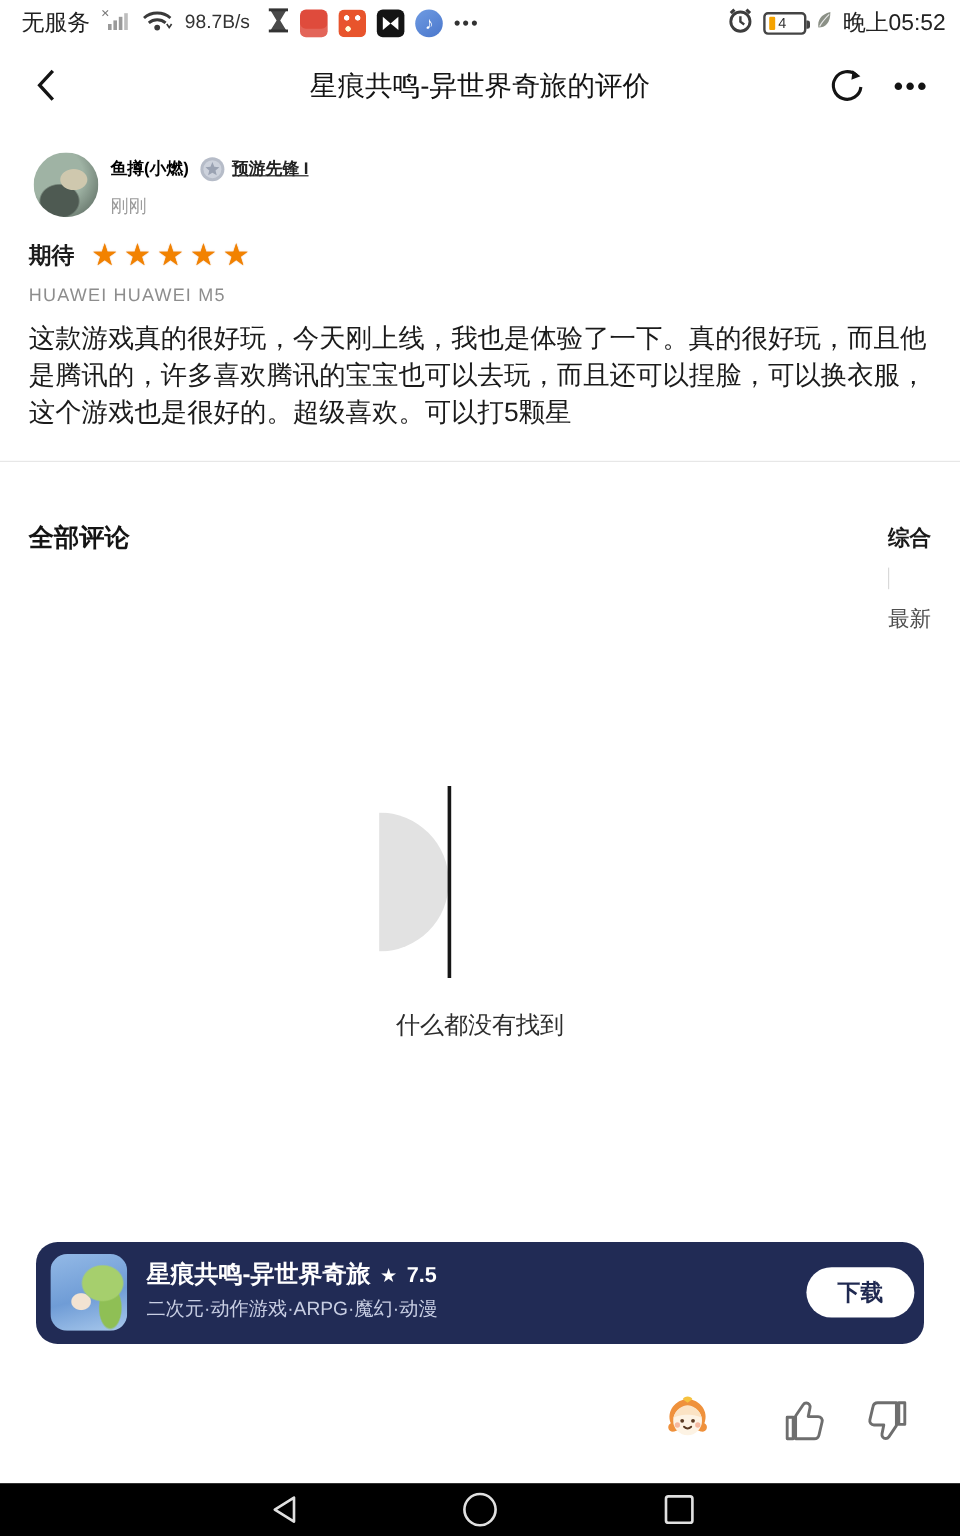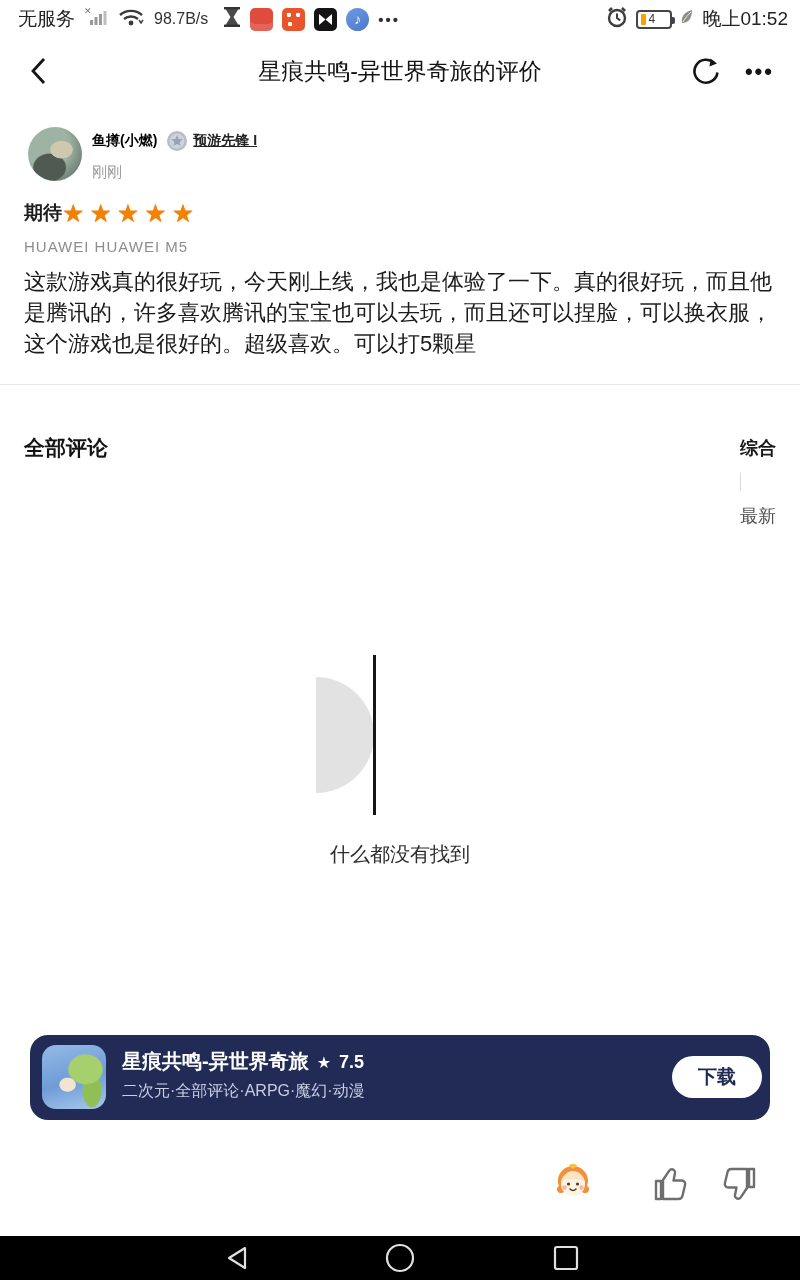--- a/index.html
+++ b/index.html
@@ -37,21 +37,21 @@
     background: radial-gradient(18px 14px at 62% 42%, #cfc8ae 0 60%, transparent 65%),
                 radial-gradient(26px 22px at 40% 75%, #4e5a52 0 60%, transparent 66%),
                 radial-gradient(circle at 35% 35%, #9fb3a4 0 45%, #6d7d72 80%);
   }
   .user-row { position:absolute; left:92px; top:130px; display:flex; align-items:center; gap:9px; }
   .username { font-size:14px; font-weight:700; color:#000000; }
   .badge { display:flex; align-items:center; gap:5px; }
   .badge-text { font-size:14px; color:#222; font-weight:600;text-decoration:underline; }
   .user-time { position:absolute; left:92px; top:163px; font-size:15px; color:#9a9a9a; }
 
-  .rating-row { position:absolute; left:24px; top:200px; display:flex; align-items:center; }
+  .rating-row { position:absolute; left:24px; top:200px; display:flex; align-items:center; gap:14px; }
   .rating-label { font-size:19px; font-weight:700; color:#1c1c1c; }
   .stars { display:flex; gap:5px; }
   .star { font-size:25px; color:#f28200; line-height:1; text-shadow:0 0 1px #d96b00; }
   .device { position:absolute; left:24px; top:238px; font-size:15px; color:#8d8d8d; letter-spacing:1px; }
   .review-text { position:absolute; left:24px; top:266px; width:756px; font-size:22px; line-height:31px; color:#1b1b1b; }
   .divider { position:absolute; left:0; top:384px; width:800px; height:1px; background:#e7e7e7; }
 
   
   .comments-title { position:absolute; left:24px; top:434px; font-size:21px; font-weight:700; color:#141414; }
   .sort-row { position:absolute; right:24px; top:436px; display:flex; align-items:flex-start; gap:13px;flex-direction:column; }
@@ -151,21 +151,21 @@
       <span class="battery">
         <span class="battery-fill"></span>
         <span class="battery-num">4</span>
       </span>
       <span>
         <svg width="16" height="18" viewBox="0 0 16 18">
             <path d="M13 2 C5 4 2 9 3 15 C9 15 13 11 13 2 Z" fill="#8b9086"></path>
             <path d="M4 14 C6 10 9 7 12 4" fill="none" stroke="#e9e9e9" stroke-width="1"></path>
           </svg>
       </span>
-      <span class="sb-time">晚上01:52</span>
+      <span class="sb-time">晚上05:52</span>
     </div>
   </div>
 
   <div class="header">
     <div class="back-btn">
       <svg width="20" height="30" viewBox="0 0 20 30">
           <polyline points="15,3 4,15 15,27" fill="none" stroke="#141414" stroke-width="2.8"></polyline>
         </svg>
     </div>
     <div class="page-title">星痕共鸣-异世界奇旅的评价</div>
@@ -219,21 +219,21 @@
   <div class="empty-line"></div>
   <div class="empty-text">什么都没有找到</div>
 
   <div class="banner">
     <div class="game-icon"></div>
     <div class="banner-title-row">
       <span class="banner-title">星痕共鸣-异世界奇旅</span>
       <span class="banner-star">★</span>
       <span class="banner-rating">7.5</span>
     </div>
-    <div class="banner-tags">二次元·全部评论·ARPG·魔幻·动漫</div>
+    <div class="banner-tags">二次元·动作游戏·ARPG·魔幻·动漫</div>
     <div class="download-btn">下载</div>
   </div>
 
   <div class="composer">
     <div class="emoji-btn">
       <svg width="44" height="44" viewBox="0 0 44 44">
         <path d="M8 26 C4 16 12 6 22 6 C32 6 40 16 36 26 C40 28 38 34 33 33 C28 30 16 30 11 33 C6 34 4 28 8 26 Z" fill="#ef913c"></path>
         <circle cx="22" cy="24" r="12" fill="#fdf3e4"></circle>
         <path d="M10 22 C12 14 18 11 22 11 C26 11 32 14 34 22 C30 18 14 18 10 22 Z" fill="#fbe3c4"></path>
         <path d="M18 6 C19 3 25 3 26 6 L22 9 Z" fill="#f6c23e"></path>

